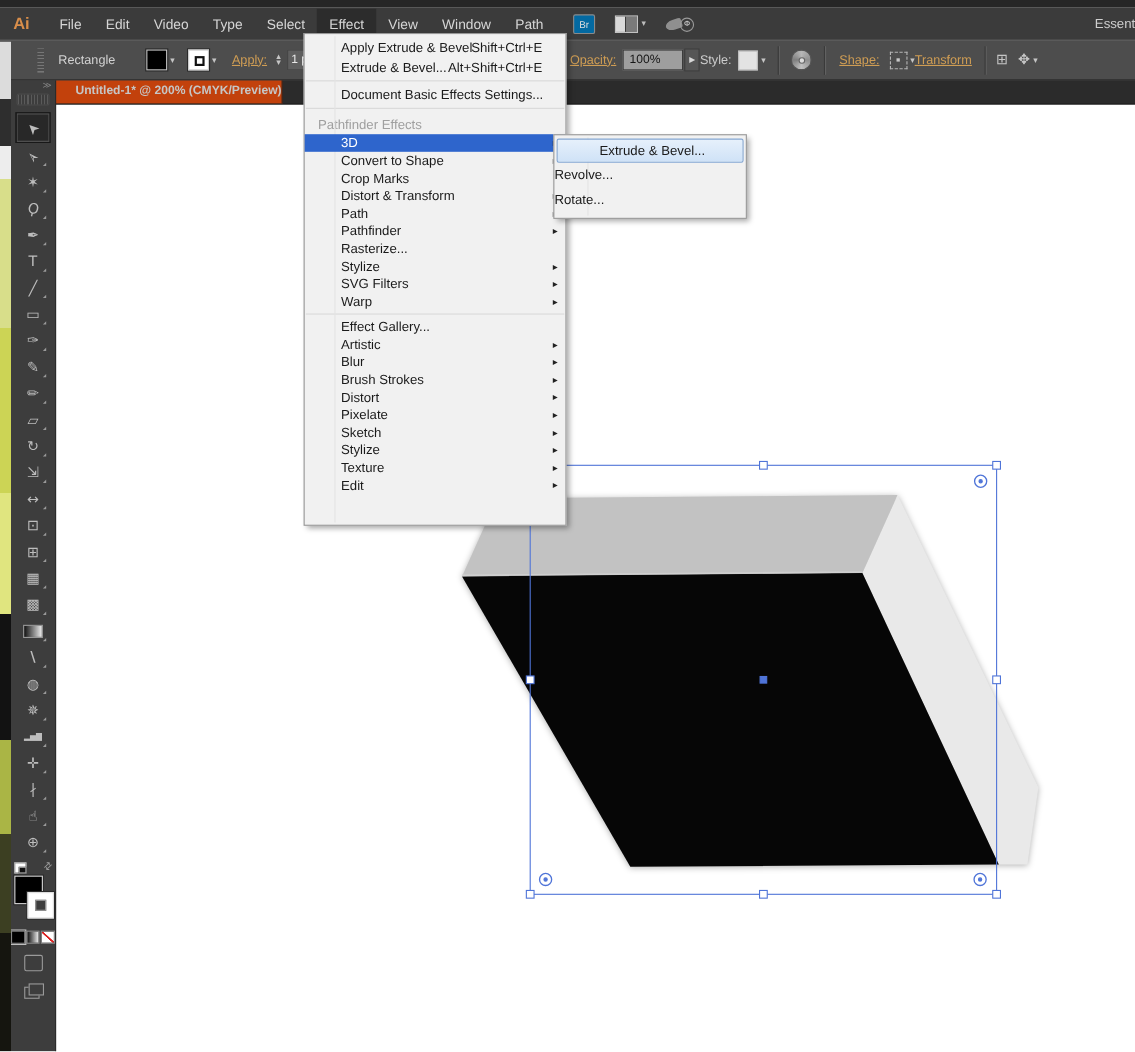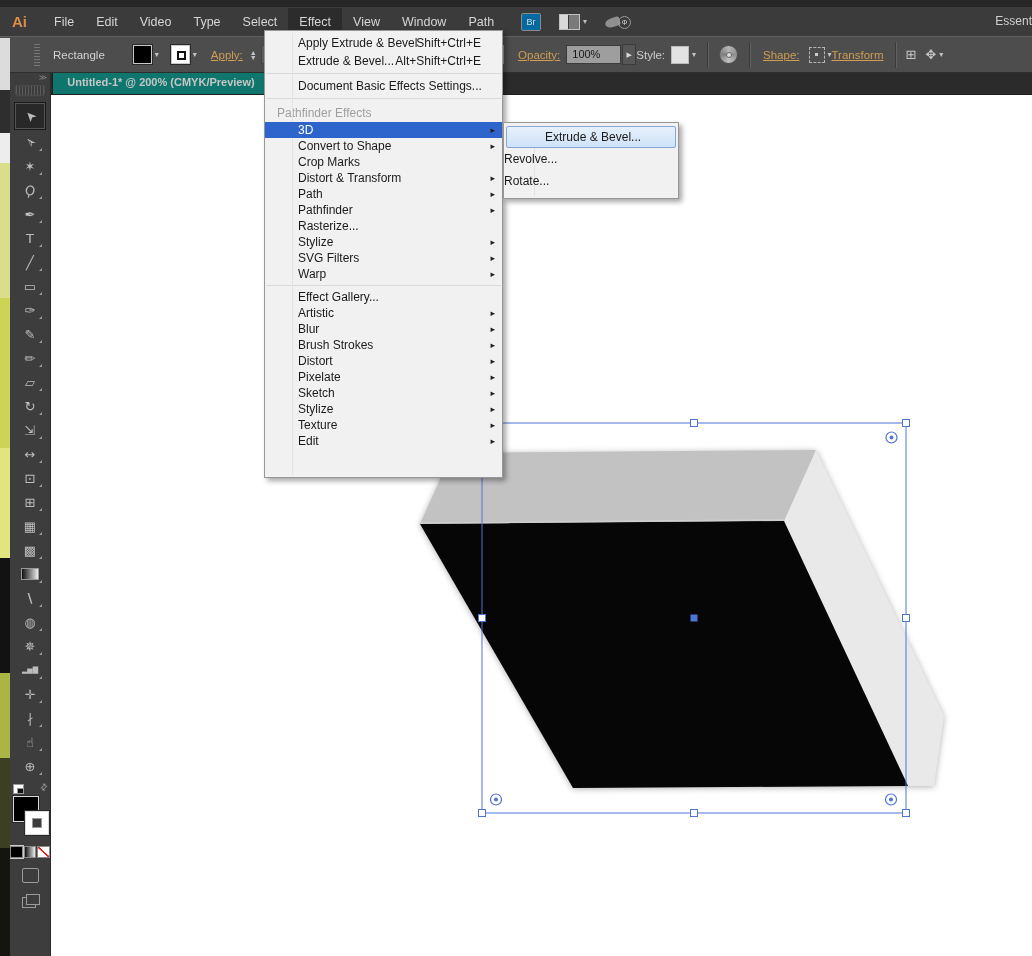--- a/index.html
+++ b/index.html
@@ -40,21 +40,21 @@
   .style-swatch{margin-left:6px;width:16px;height:16px;background:#e3e3e3;border:1px solid #bbb;}
   .cb-sep{margin-left:11px;width:0;height:26px;border-left:1px solid #3a3a3a;border-right:1px solid #616161;}
   .wheel{margin-left:10px;width:17px;height:17px;border-radius:50%;border:1px solid #555;background:conic-gradient(#b7b7b7,#8f8f8f 90deg,#c0c0c0 180deg,#7f7f7f 270deg,#b7b7b7);position:relative;}
   .wheel::after{content:"";position:absolute;left:6px;top:6px;width:4px;height:4px;border-radius:50%;background:#dcdcdc;border:1px solid #666;}
   .shape-icon{margin-left:9px;width:14px;height:14px;border:1px dashed #b5b5b5;position:relative;}
   .shape-icon::after{content:"";position:absolute;left:5px;top:5px;width:3px;height:3px;background:#c9c9c9;}
   .gicon{margin-left:9px;color:#c5c5c5;font-size:13px;font-family:"DejaVu Sans",sans-serif;} .ml12{margin-left:12px;} .ml14{margin-left:14px;} .ml16{} .ml28{margin-left:28px;}
 
   
   .tabbar{position:absolute;left:10px;top:71px;width:1022px;height:23px;background:#2b2b2b;border-bottom:1px solid #1e1e1e;z-index:5;}
-  .doc-tab{position:absolute;left:42px;top:0;width:216px;height:23px;background:#0f766e;border-left:1px solid #1f1f1f;border-right:1px solid #1f1f1f;color:#c6c6c6;font-size:11px;font-weight:bold;line-height:23px;text-align:center;}
+  .doc-tab{position:absolute;left:29px;top:0;width:216px;height:23px;background:#c2410c;border-left:1px solid #1f1f1f;border-right:1px solid #1f1f1f;color:#c6c6c6;font-size:11px;font-weight:bold;line-height:23px;text-align:right;}
 
   
   .toolbar{position:absolute;left:10px;top:71px;width:40px;height:885px;background:#3d3d3d;border-right:1px solid #2b2b2b;z-index:6;}
   .collapse{position:absolute;top:2px;right:4px;color:#8a8a8a;font-size:8px;letter-spacing:-1px;}
   .tool-grip{margin:14px 5px 6px 5px;height:9px;border:1px solid #4a4a4a;border-radius:2px;background:repeating-linear-gradient(90deg,#5a5a5a 0 1px,transparent 1px 3px);}
   .tool{position:relative;width:30px;height:24px;margin:0 auto;display:flex;align-items:center;justify-content:center;color:#bdbdbd;font-size:13px;font-family:"DejaVu Sans",sans-serif;}
   .tool.flyout::after{content:"";position:absolute;right:3px;bottom:3px;border-left:3px solid transparent;border-bottom:3px solid #9a9a9a;}
   .tool.active{background:#282828;border:1px solid #181818;box-shadow:inset 0 0 0 1px #555;width:30px;height:26px;}
   .tool[data-name="selection-tool"] .glyph,.tool[data-name="direct-selection-tool"] .glyph{transform:rotate(225deg);display:inline-block;}
   .tool[data-name="lasso-tool"] .glyph{transform:rotate(14deg);display:inline-block;}
@@ -78,21 +78,21 @@
   .screen-mode i{position:absolute;left:0;top:3px;width:12px;height:9px;border:1px solid #9a9a9a;display:block;}
   .screen-mode i+i{left:4px;top:0;background:#3d3d3d;}
 
   
   .desktop-strip{position:absolute;left:0;top:38px;width:10px;height:918px;z-index:30;background:linear-gradient(#dcdcdc 0 52px,#2e2e2e 52px 95px,#ededed 95px 125px,#d8de8a 125px 260px,#ccd455 260px 410px,#e0e57f 410px 520px,#121212 520px 635px,#aab545 635px 720px,#3c3f22 720px 810px,#15150f 810px);}
 
   
   #art{position:absolute;left:0;top:0;z-index:1;}
 
   
-  .menu-panel{position:absolute;left:264px;top:30px;width:239px;height:448px;background:#f1f1f1;border:1px solid #979797;box-shadow:3px 3px 5px rgba(0,0,0,.35);z-index:40;font-size:12px;color:#1a1a1a;padding-top:3px;box-sizing:border-box;}
+  .menu-panel{position:absolute;left:276px;top:30px;width:239px;height:448px;background:#f1f1f1;border:1px solid #979797;box-shadow:3px 3px 5px rgba(0,0,0,.35);z-index:40;font-size:12px;color:#1a1a1a;padding-top:3px;box-sizing:border-box;}
   .menu-panel::before{content:"";position:absolute;left:27px;top:2px;bottom:2px;width:1px;background:#e3e3e3;}
   .m-row{position:relative;height:16px;line-height:16px;padding-left:33px;}
   .m-row.tall{height:18px;line-height:18px;}
   .m-row .sc{position:absolute;right:21px;}
   .m-row .arr{position:absolute;right:7px;font-size:9px;color:#222;top:0;}
   .m-row.sel{background:#2e65cc;color:#fff;}
   .m-sep{margin:3px 1px;border-top:1px solid #d9d9d9;}
   .m-header{height:20px;line-height:22px;padding-left:12px;color:#9f9f9f;}
   .submenu-panel{position:absolute;left:503px;top:122px;width:176px;height:77px;background:#f1f1f1;border:1px solid #979797;box-shadow:3px 3px 5px rgba(0,0,0,.35);z-index:41;font-size:12px;color:#1a1a1a;padding-top:3px;box-sizing:border-box;}
   .submenu-panel::before{content:"";position:absolute;left:30px;top:2px;bottom:2px;width:1px;background:#e3e3e3;}

